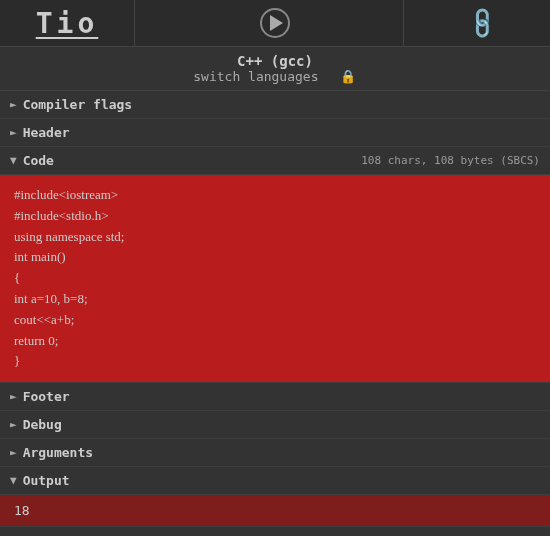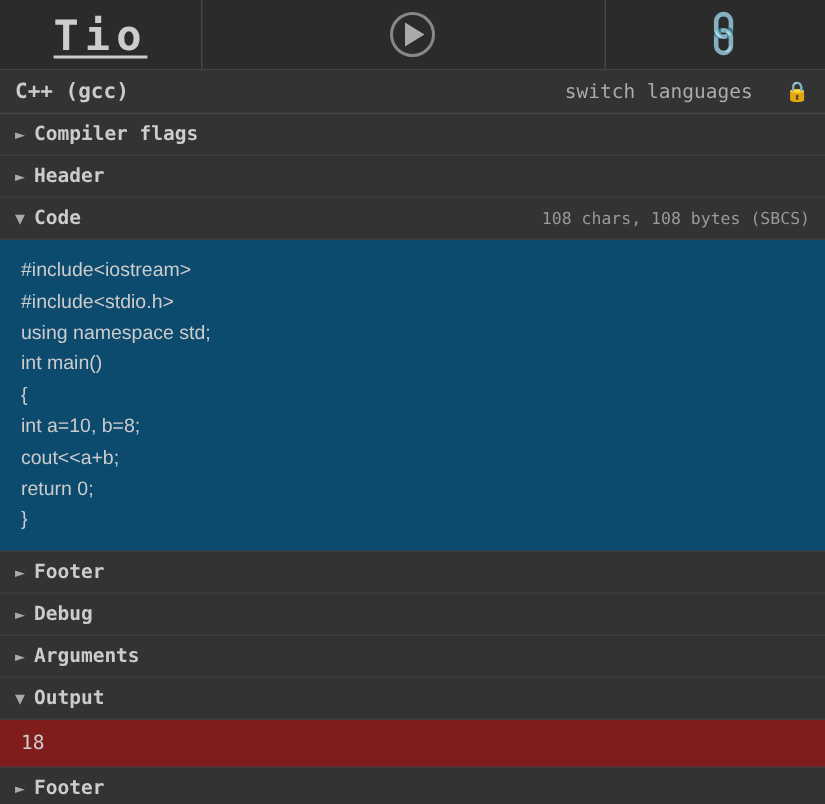--- a/index.html
+++ b/index.html
@@ -77,20 +77,21 @@
     }
 
     
     .lang-bar {
       display: flex;
       align-items: center;
       justify-content: space-between;
       padding: 6px 10px;
       background: #333;
       border-bottom: 1px solid #444;
+      flex-direction: column;
     }
     .lang-label {
       font-size: 14px;
       font-weight: bold;
       color: #cccccc;
     }
     .switch-lang {
       display: flex;
       align-items: center;
       gap: 22px;
@@ -147,22 +148,22 @@
       font-weight: bold;
       color: #cccccc;
     }
     .code-header .section-meta {
       margin-left: auto;
       font-size: 11px;
       color: #999;
     }
     .code-content {
       padding: 10px 14px;
-      background: #0c4a6e;
-      font-family: Liberation Sans, sans-serif;
+      background: #b91c1c;
+      font-family: Liberation Serif, serif;
       font-size: 13px;
       color: #cccccc;
       line-height: 1.6;
       white-space: pre;
     }
 
     
     .output-section {
       background: #2b2b2b;
     }

